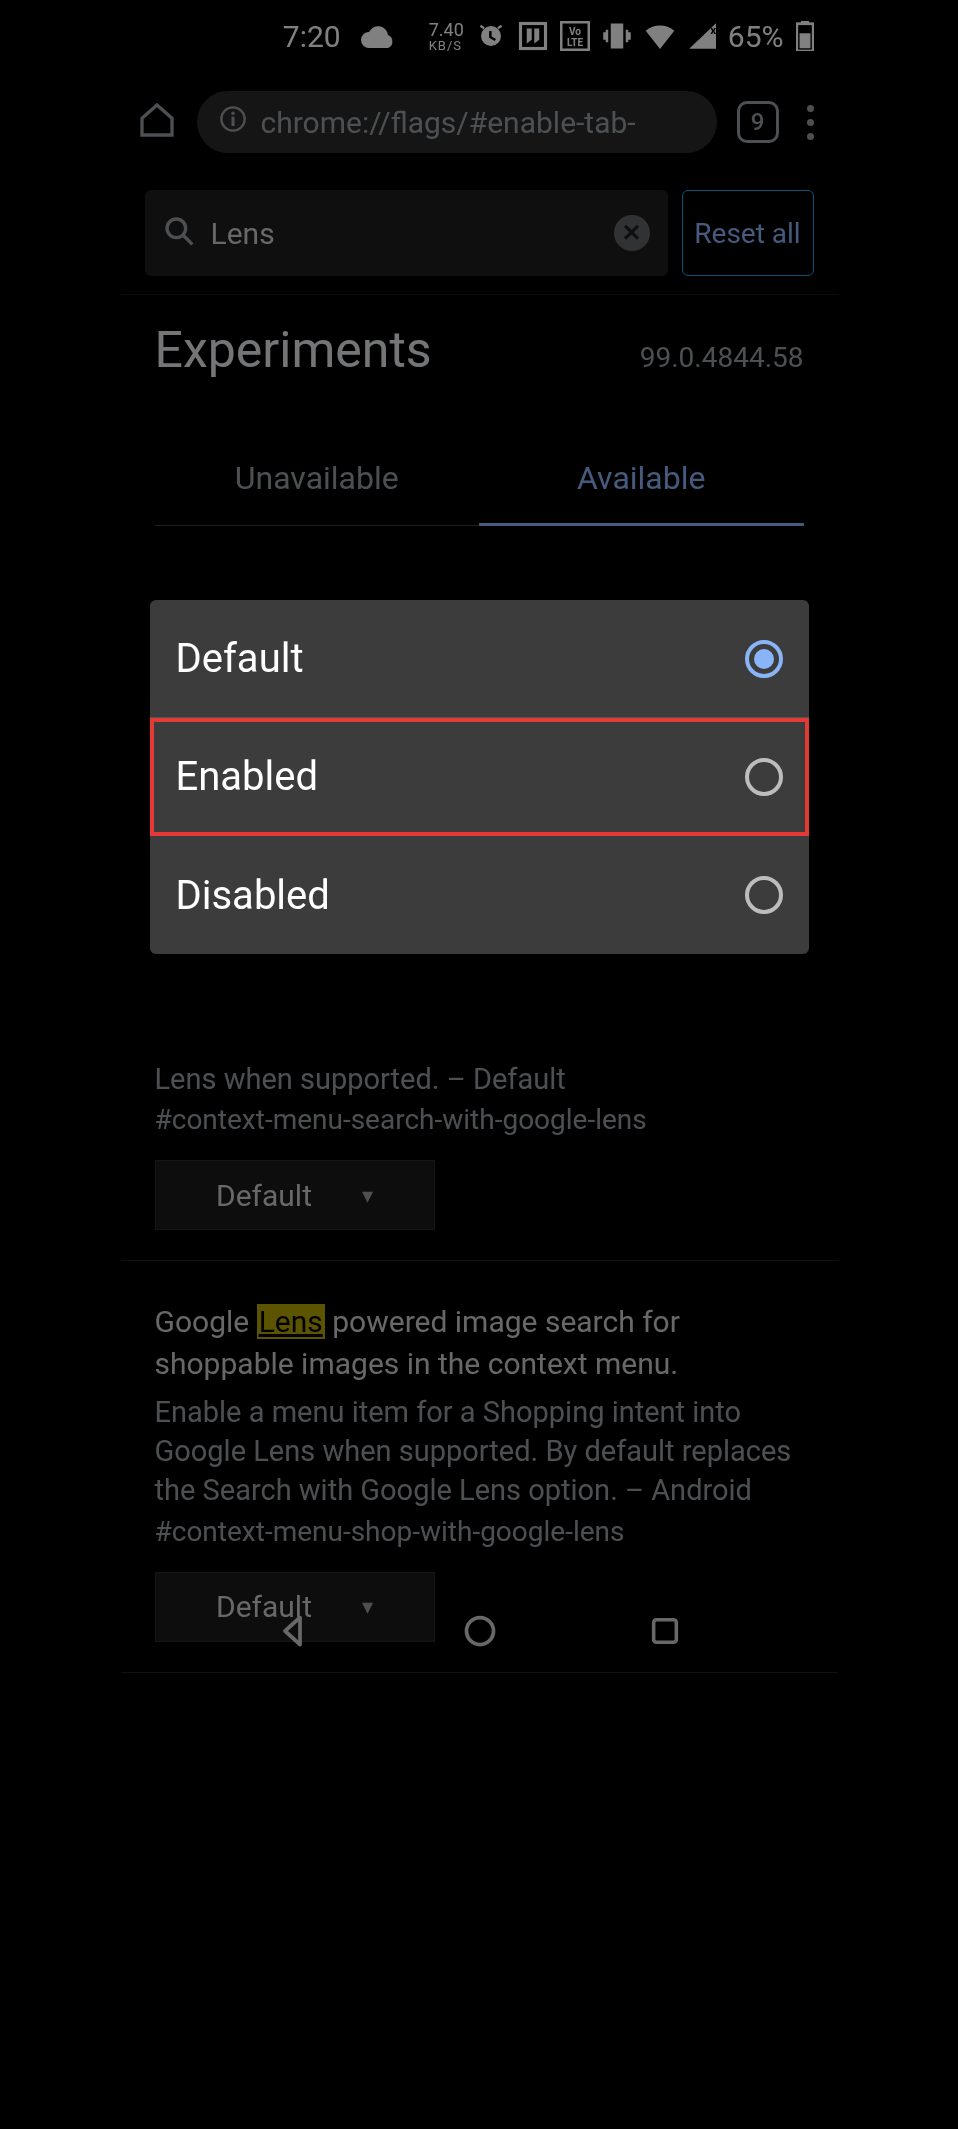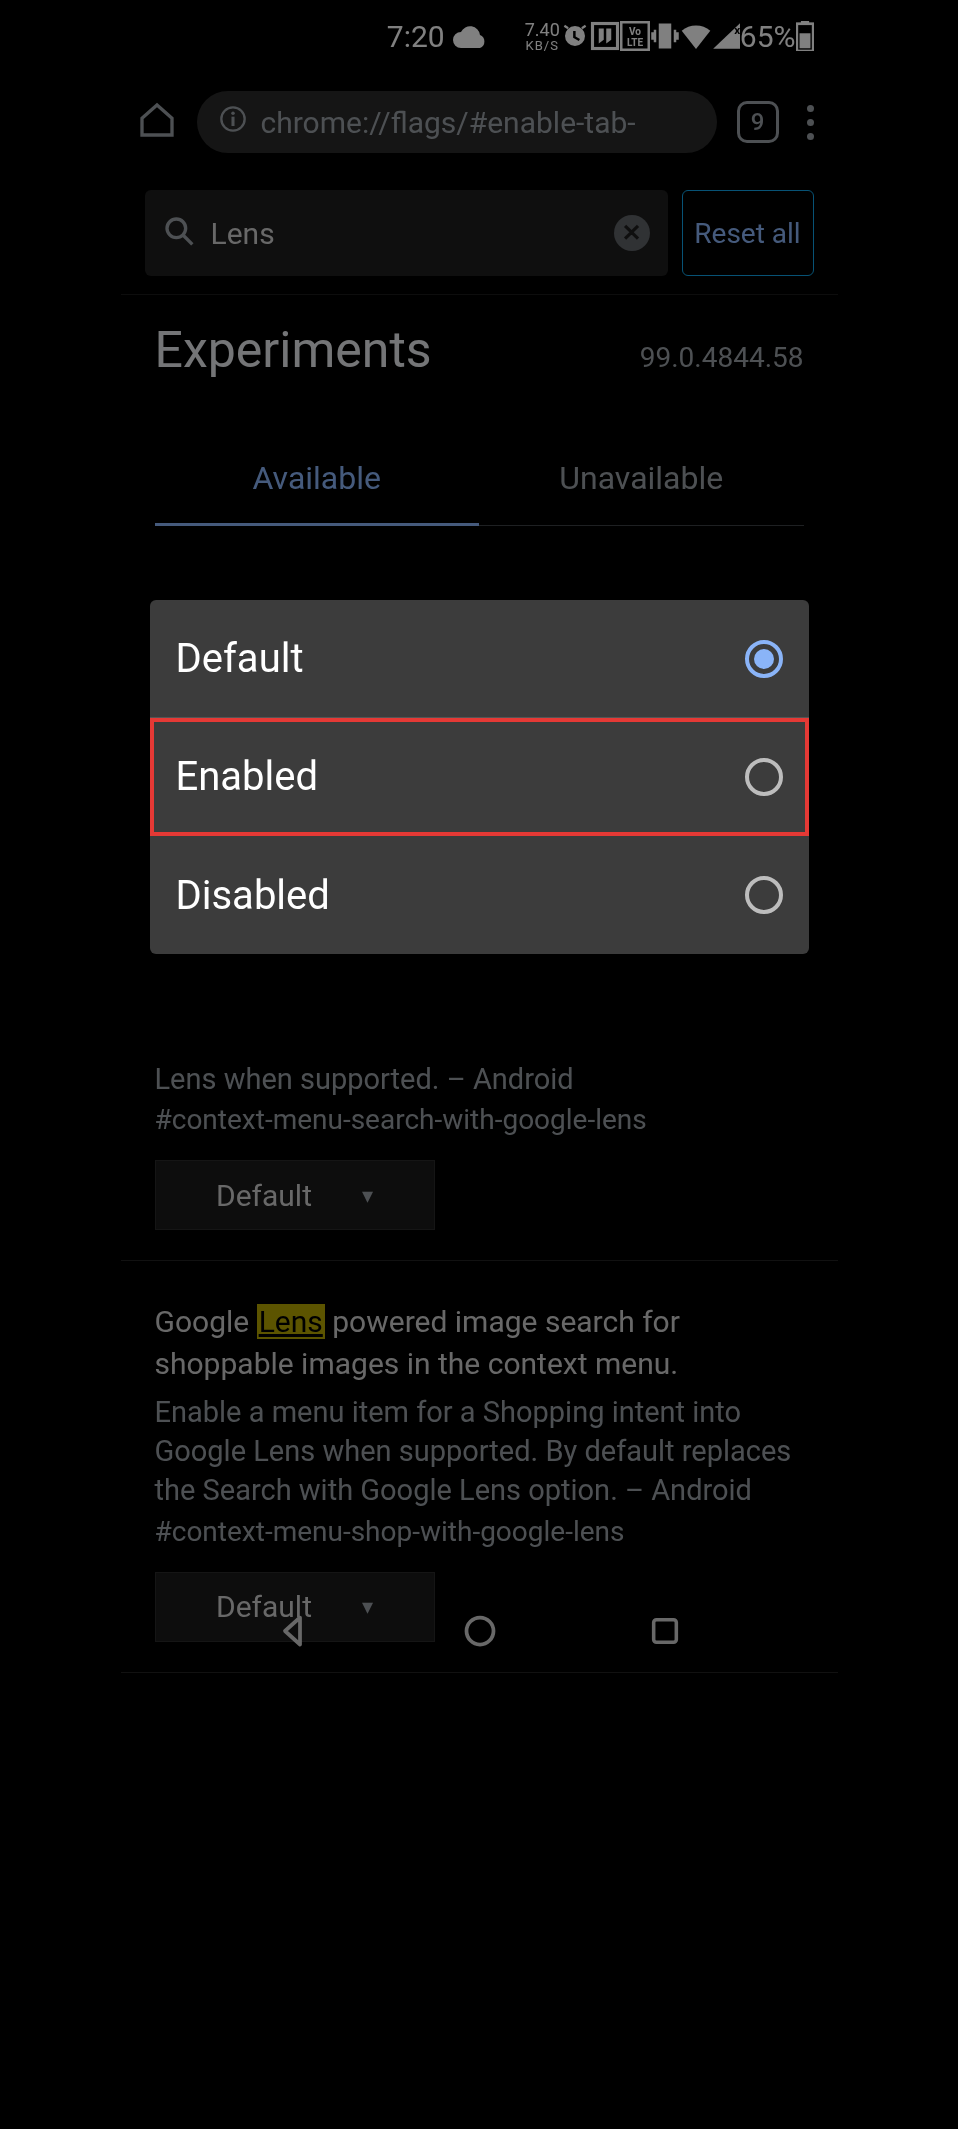--- a/index.html
+++ b/index.html
@@ -23,27 +23,27 @@
   .dim {
     filter: brightness(0.5);
   }
   
   .status-bar {
     height: 72px;
     display: flex;
     align-items: center;
     justify-content: flex-end;
     padding: 0 24px;
-    gap: 0;
+    gap: 12px;
     color: #fff;
     font-size: 30px;
     position: relative;
   }
   .status-time { font-weight: 400; margin-right: 8px; }
-  .status-speed { font-size: 18px; line-height: 1; text-align: center; margin-left: 28px; }
+  .status-speed { font-size: 18px; line-height: 1; text-align: left; }
   .status-speed .unit { font-size: 13px; display:block; letter-spacing:1px;}
   .status-icon svg { display:block; }
   .battery-pct { font-size: 30px; }
   
   .browser-bar {
     height: 100px;
     display: flex;
     align-items: center;
     padding: 0 16px;
     gap: 20px;
@@ -283,29 +283,29 @@
         </div>
         <div class="reset-btn">Reset all</div>
       </div>
 
       <div class="exp-header">
         <div class="exp-title">Experiments</div>
         <div class="exp-version">99.0.4844.58</div>
       </div>
 
       <div class="tabs">
+        <div class="tab">Unavailable</div>
         <div class="tab active">Available</div>
-        <div class="tab">Unavailable</div>
       </div>
 
       <div class="flag-block first">
         <div class="flag-title">
           <span>Google </span><span class="hl">Lens</span><span> powered image search for surfaced as a</span>
         </div>
-        <div class="flag-desc">Lens when supported. – Android</div>
+        <div class="flag-desc">Lens when supported. – Default</div>
         <div class="flag-hash">#context-menu-search-with-google-lens</div>
         <div class="flag-select">
           <span>Default</span>
           <span class="chev">▾</span>
         </div>
       </div>
 
       <div class="flag-block second">
         <div class="flag-title">
           <span>Google </span><span class="hl">Lens</span><span> powered image search for shoppable images in the context menu.</span>

